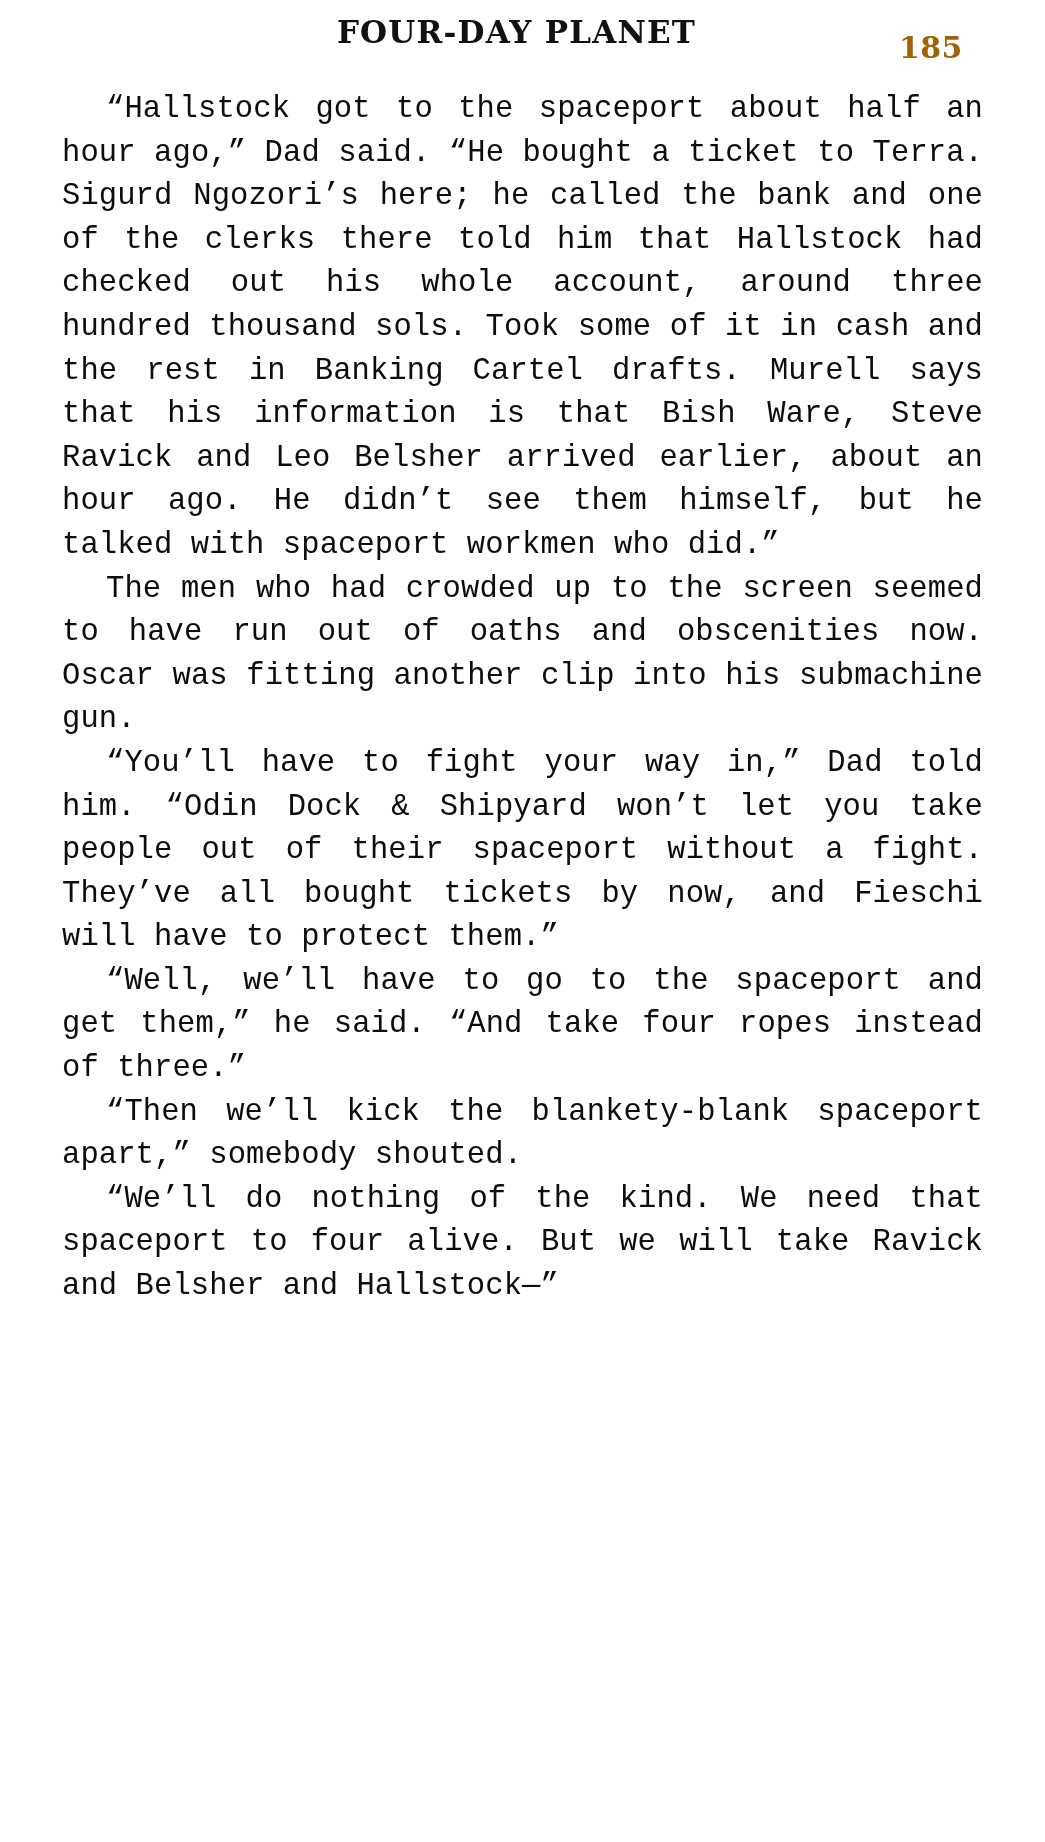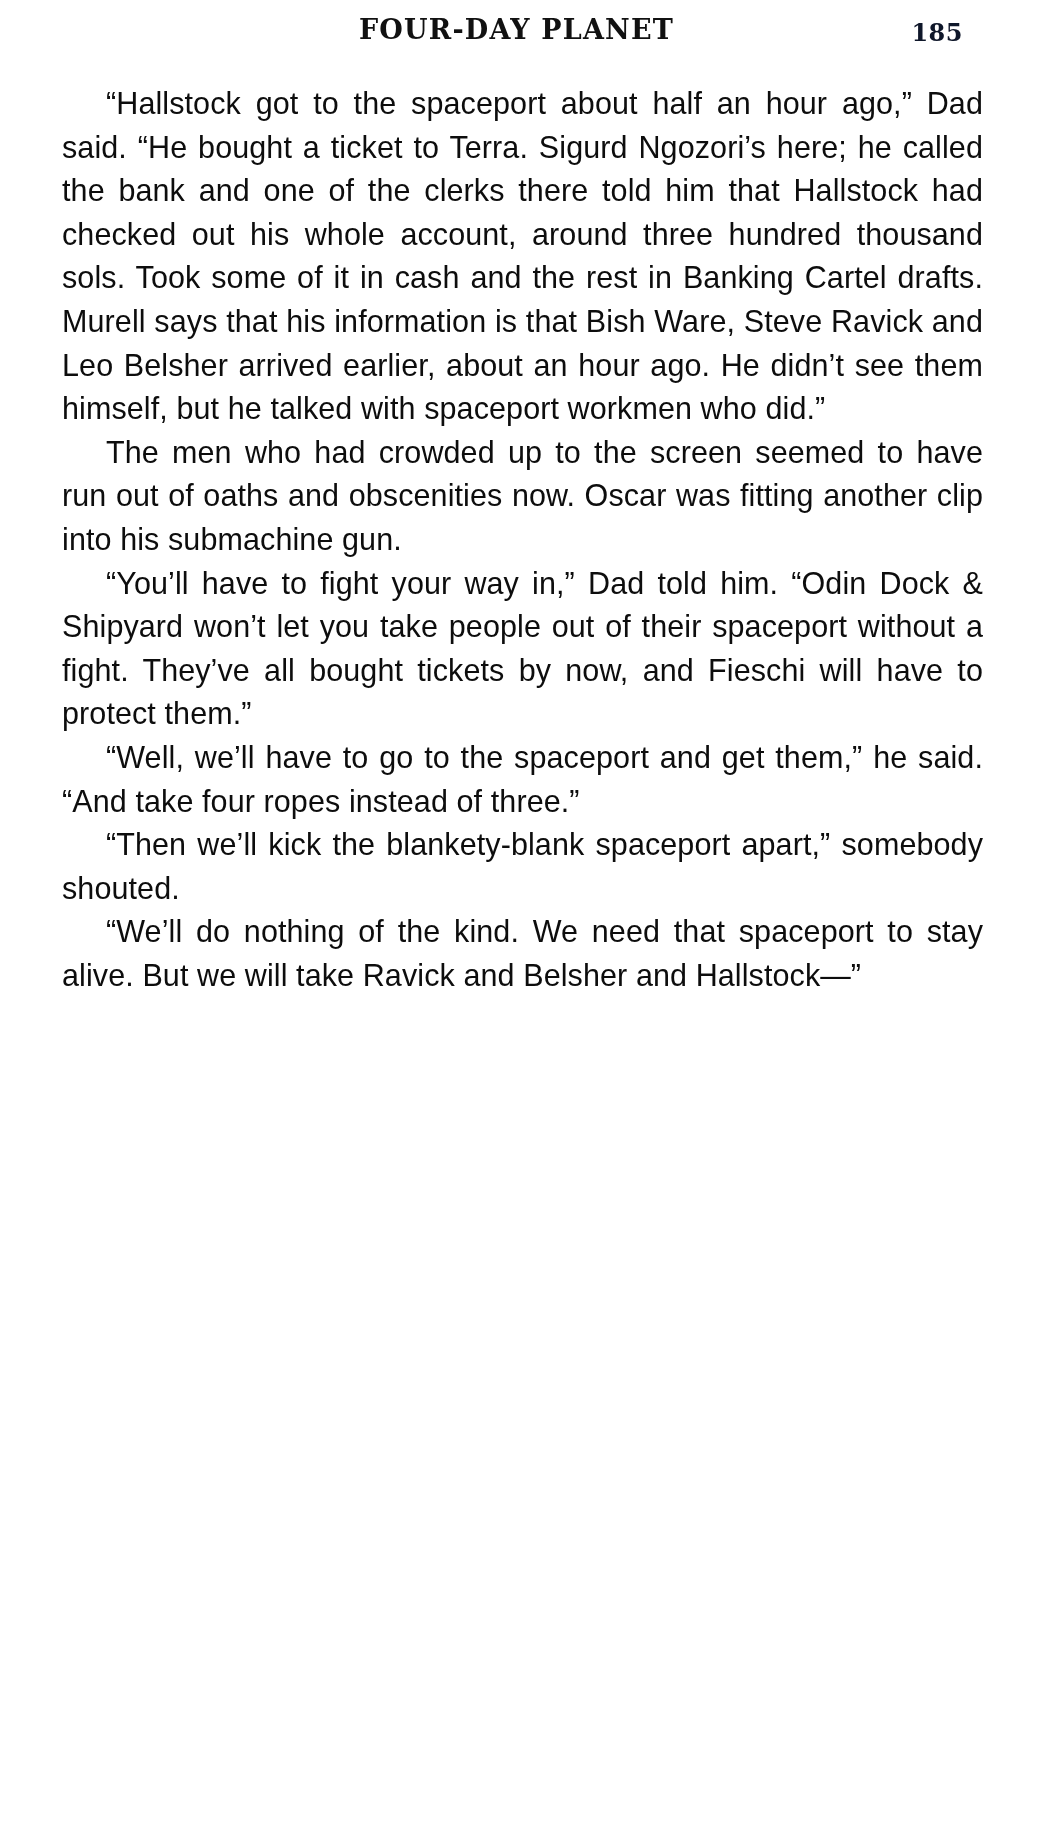--- a/index.html
+++ b/index.html
@@ -25,39 +25,39 @@
     display: flex;
     align-items: baseline;
     justify-content: center;
     position: relative;
     margin: 14px 82px 0 82px;
     height: 46px;
   }
   .running-title {
     font-family: "DejaVu Serif", serif;
     font-weight: bold;
-    font-size: 27px;
+    font-size: 31px;
     letter-spacing: 1.2px;
     color: #111;
     text-align: left;
     transform: translateX(-6px);
   }
   .folio {
     position: absolute;
     right: 0;
-    top: 4px;
+    top: 16px;
     font-family: "DejaVu Serif", serif;
     font-weight: bold;
-    font-size: 24px;
+    font-size: 30px;
     letter-spacing: 0.5px;
-    color: #0f172a;
+    color: #a16207;
   }
   .body-text {
-    margin: 22px 62px 0 62px;
-    font-family: Liberation Sans, sans-serif;
+    margin: 28px 62px 0 62px;
+    font-family: Liberation Mono, monospace;
     font-size: 30.5px;
     line-height: 43.6px;
     text-align: justify;
     text-justify: inter-word;
     color: #0d0d0d;
     letter-spacing: 0.1px;
   }
   .body-text p {
     margin: 0;
     text-indent: 44px;
@@ -76,16 +76,16 @@
     <div class="running-title">FOUR-DAY PLANET</div>
     <div class="folio">185</div>
   </div>
 
   <div class="body-text">
     <p>“Hallstock got to the spaceport about half an hour ago,” Dad said. “He bought a ticket to Terra. Sigurd Ngozori’s here; he called the bank and one of the clerks there told him that Hallstock had checked out his whole account, around three hundred thousand sols. Took some of it in cash and the rest in Banking Cartel drafts. Murell says that his information is that Bish Ware, Steve Ravick and Leo Belsher arrived earlier, about an hour ago. He didn’t see them himself, but he talked with spaceport workmen who did.”</p>
     <p>The men who had crowded up to the screen seemed to have run out of oaths and obscenities now. Oscar was fitting another clip into his submachine gun.</p>
     <p>“You’ll have to fight your way in,” Dad told him. “Odin Dock &amp; Shipyard won’t let you take people out of their spaceport without a fight. They’ve all bought tickets by now, and Fieschi will have to protect them.”</p>
     <p>“Well, we’ll have to go to the spaceport and get them,” he said. “And take four ropes instead of three.”</p>
     <p>“Then we’ll kick the blankety-blank spaceport apart,” somebody shouted.</p>
-    <p>“We’ll do nothing of the kind. We need that spaceport to stay alive. But we will take Ravick and Belsher and Hallstock—”</p>
+    <p>“We’ll do nothing of the kind. We need that spaceport to four alive. But we will take Ravick and Belsher and Hallstock—”</p>
   </div>
 
 </div>
 
 </body></html>

